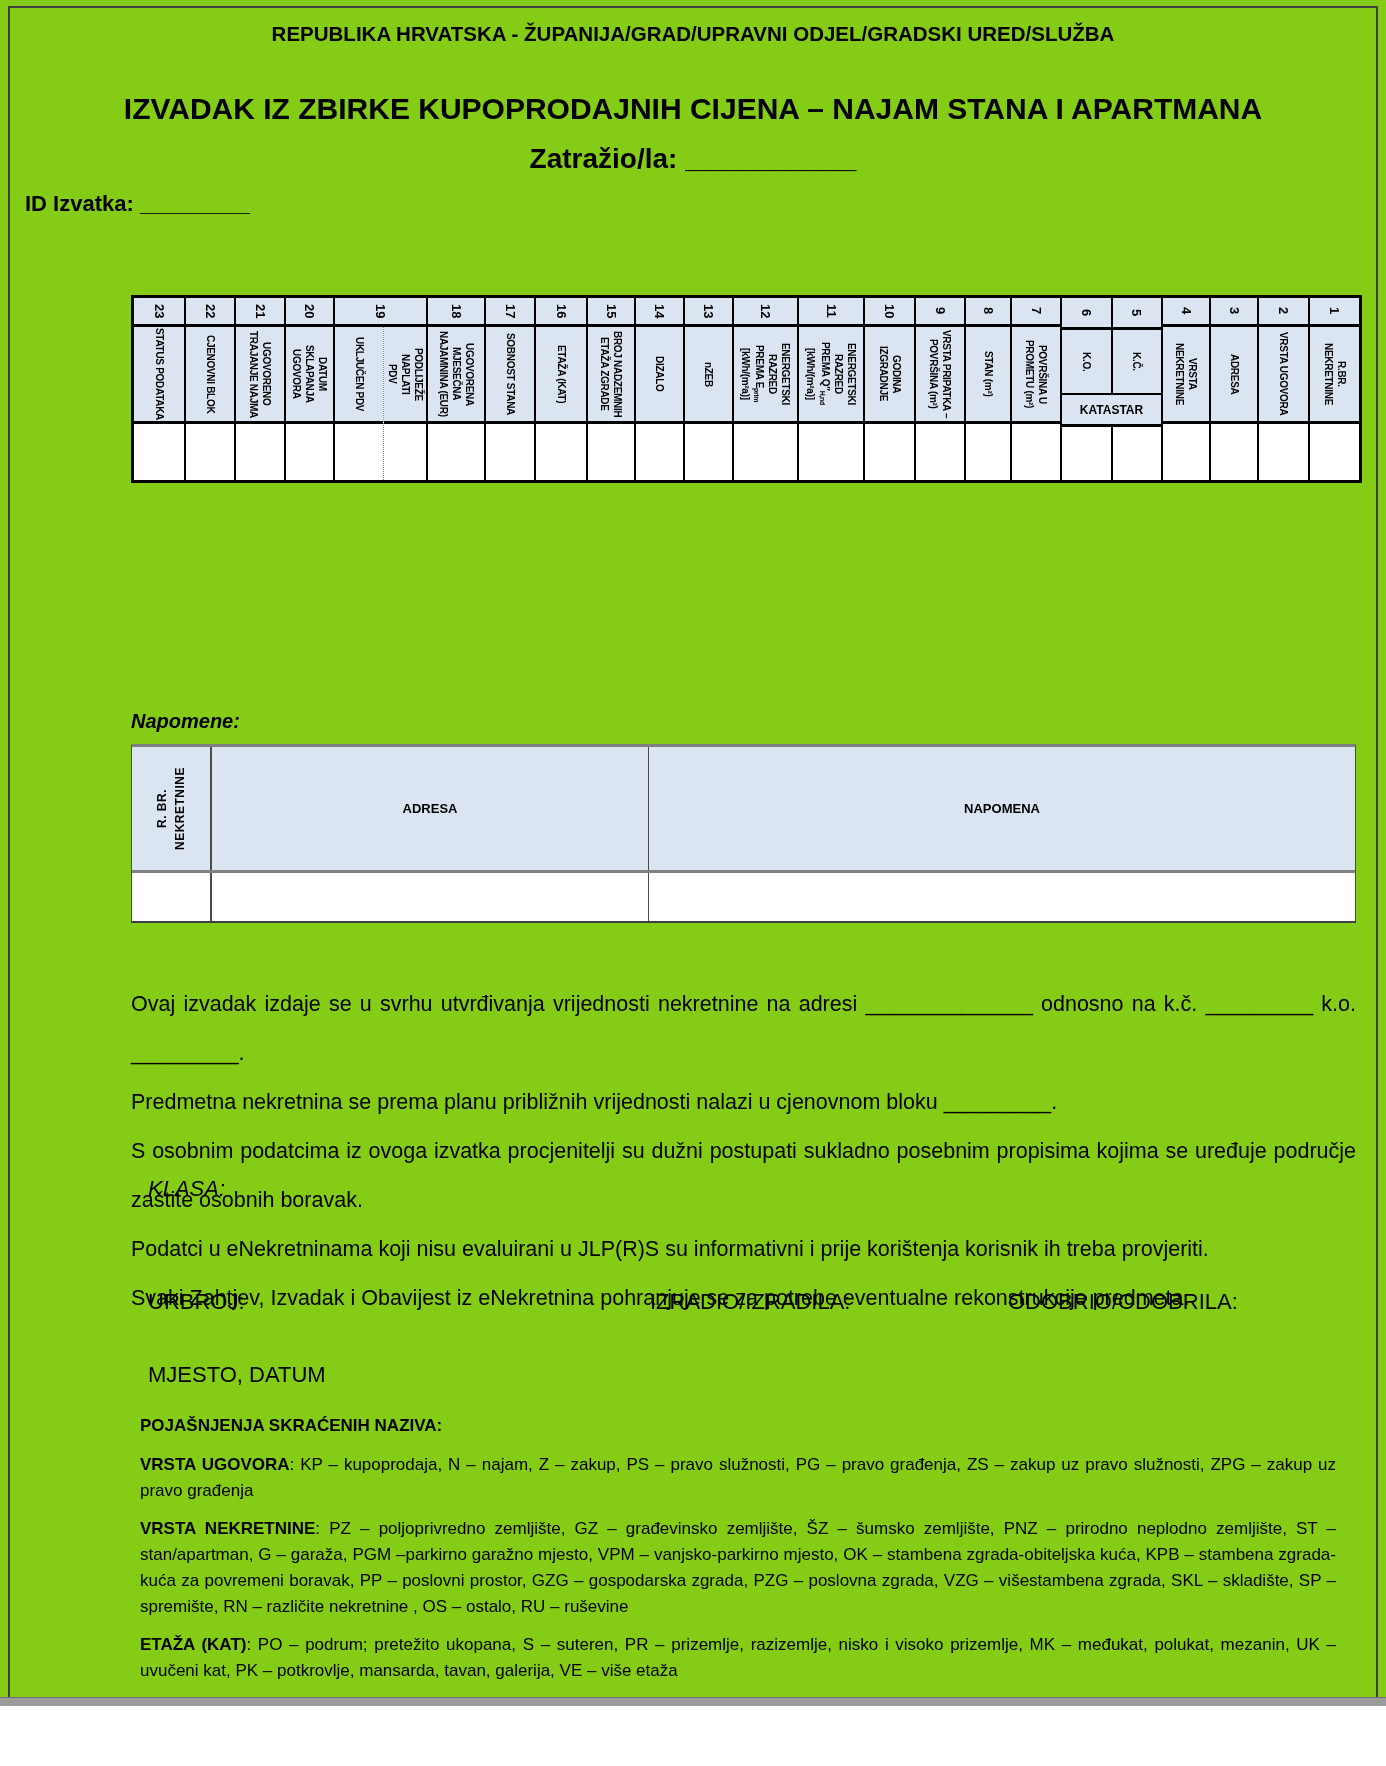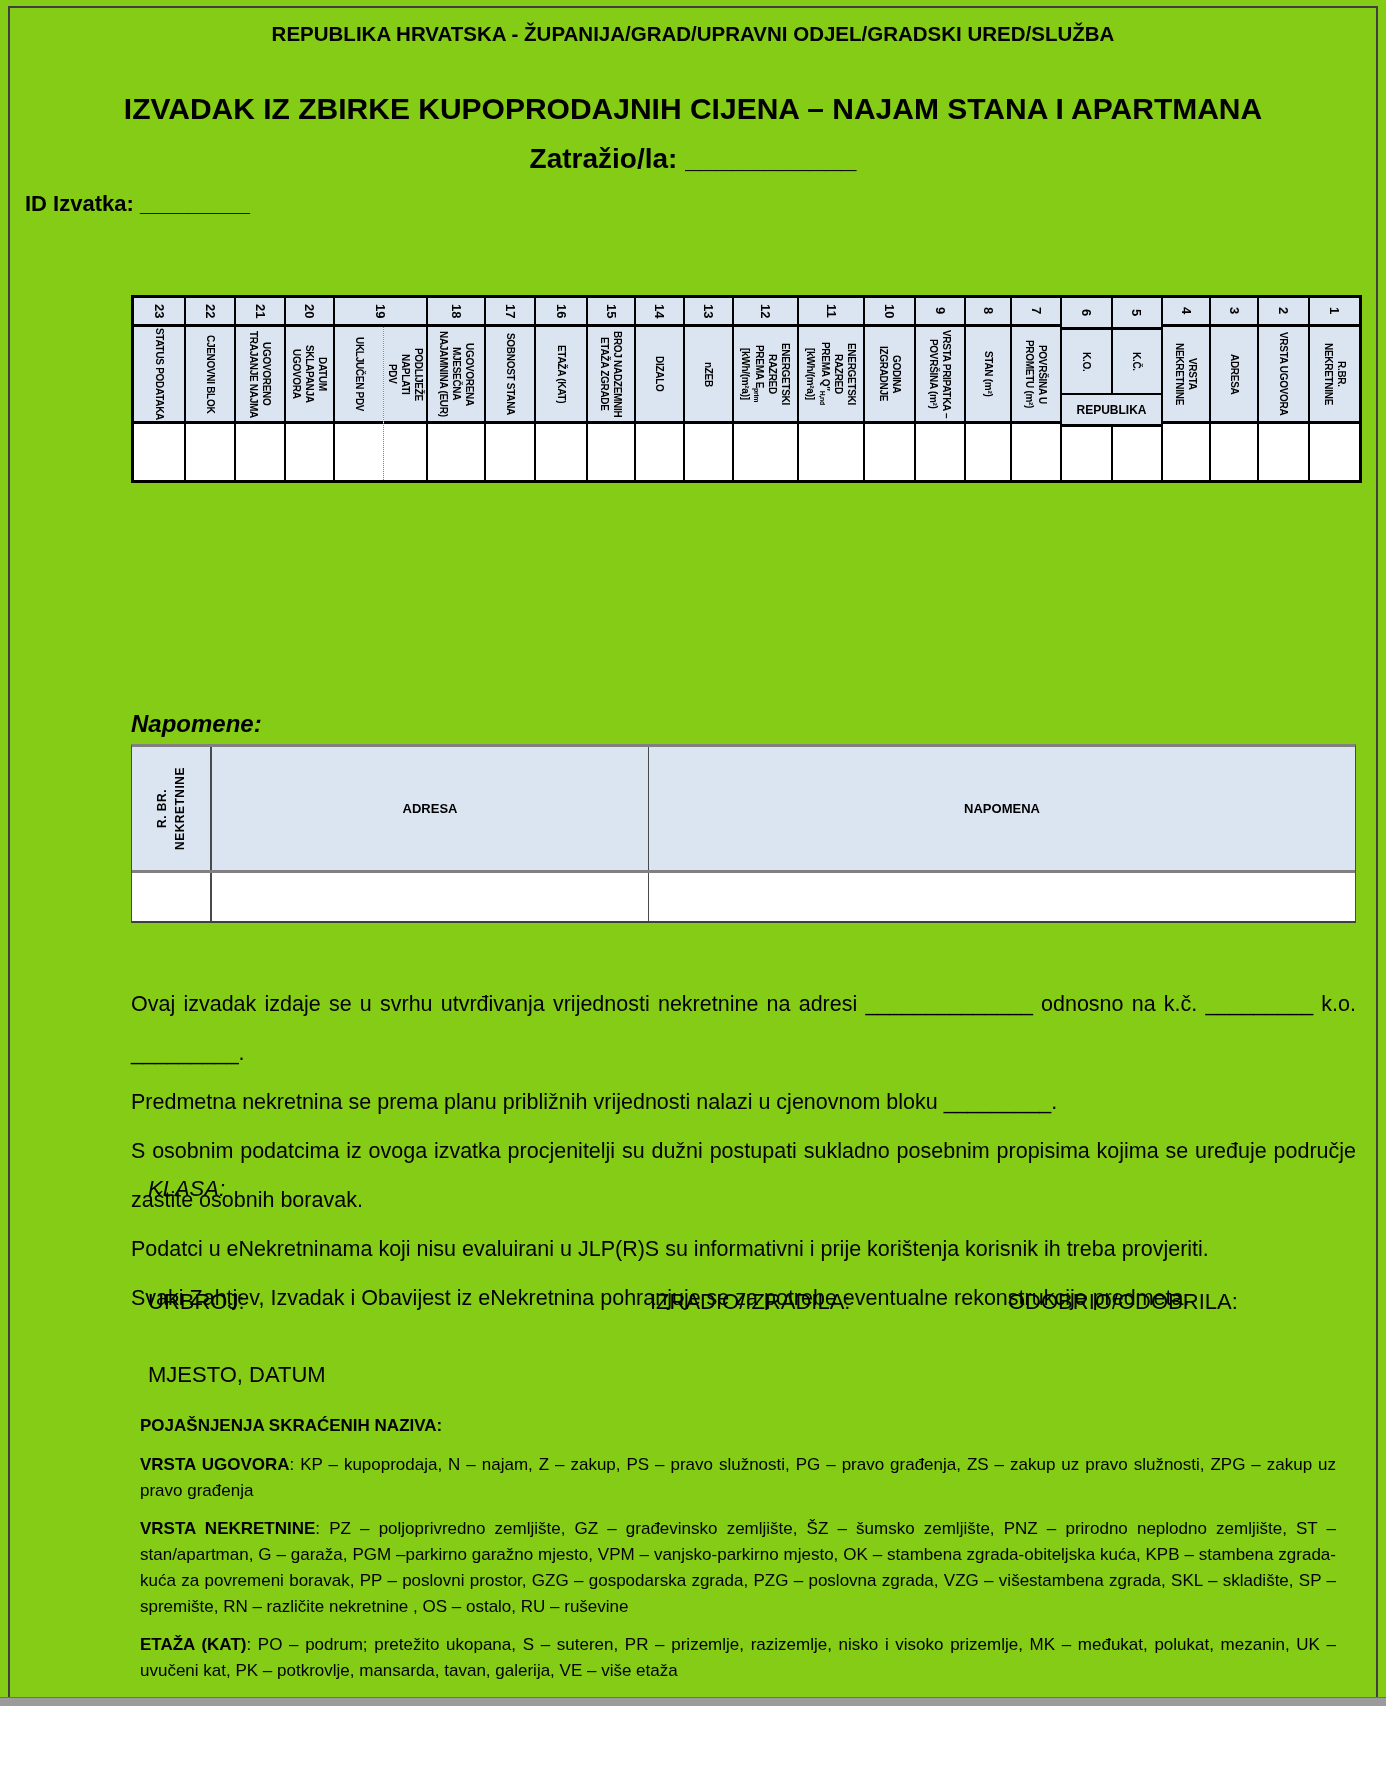--- a/index.html
+++ b/index.html
@@ -45,21 +45,21 @@
   .pair-nums .pnum.first, .pair-kok .pk.first, .pair-dats .pd.first { border-right:2px solid #000; }
   .pair-mid { height:97px; border-bottom:3px solid #000; display:flex; flex-direction:column; }
   .pair-kok { flex:1; display:flex; }
   .pair-kok .pk { flex:1; background:#dbe5f1; display:flex; align-items:center; justify-content:center; }
   .pair-kat { height:31px; border-top:2px solid #000; background:#dbe5f1;
               display:flex; align-items:center; justify-content:center;
               font-size:12px; font-weight:bold; }
   .pair-dats .pd { height:53px; flex:1; background:#fff; }
 
   
-  .nap-heading { position:absolute; left:131px; top:710px; font-size:24px;
+  .nap-heading { position:absolute; left:131px; top:710px; font-size:20px;
                  font-weight:bold; font-style:italic; }
   .nap-table { position:absolute; left:131px; top:744px; width:1225px;
                border-top:3px solid #808080; border-left:1px solid #4a4a4a;
                border-right:1px solid #4a4a4a; border-bottom:2px solid #3f3f3f; }
   .nap-head { display:flex; height:126px; background:#dbe5f1; border-bottom:3px solid #808080; }
   .nap-c1 { width:80px; border-right:2px solid #4a4a4a; display:flex;
             align-items:center; justify-content:center; }
   .nap-c2 { width:437px; border-right:1.5px solid #4a4a4a; display:flex;
             align-items:center; justify-content:center; font-size:13px; font-weight:bold; }
   .nap-c3 { flex:1; display:flex; align-items:center; justify-content:center;
@@ -288,21 +288,21 @@
         </div>
         <div class="pair-mid">
           <div class="pair-kok">
             <div class="pk first">
               <span class="v-text">K.O.</span>
             </div>
             <div class="pk">
               <span class="v-text">K.Č.</span>
             </div>
           </div>
-          <div class="pair-kat">REPUBLIKA</div>
+          <div class="pair-kat">KATASTAR</div>
         </div>
         <div class="pair-dats">
           <div class="pd first"></div>
           <div class="pd"></div>
         </div>
       </div>
       <div class="mt-col" style="width: 48px;">
         <div class="num-cell">
           <span class="num-text">4</span>
         </div>

